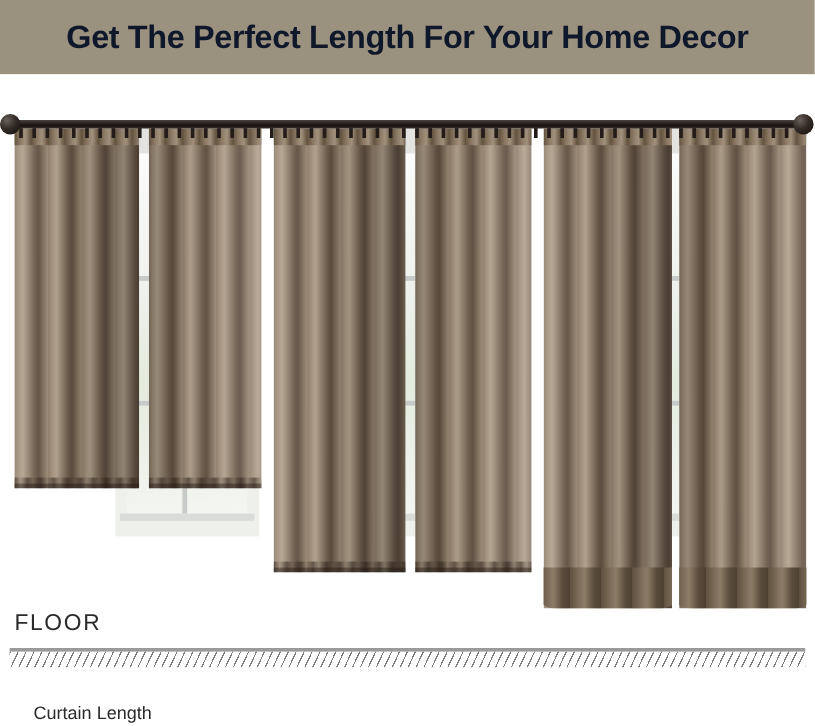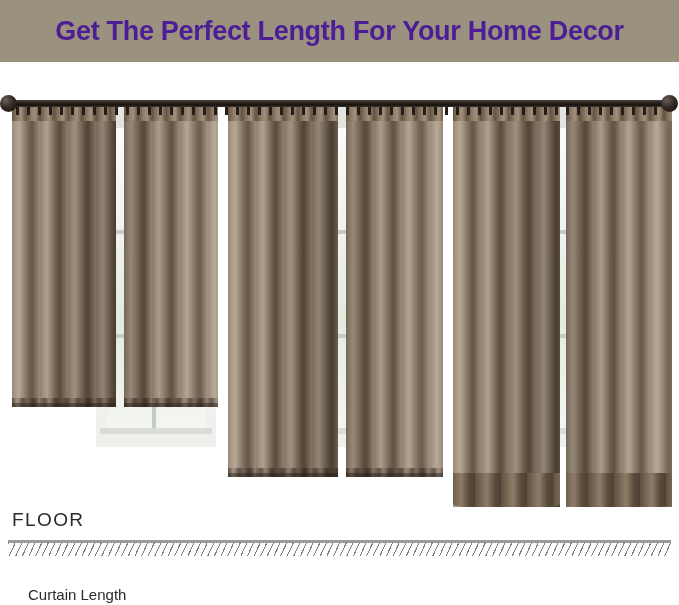--- a/index.html
+++ b/index.html
@@ -13,21 +13,21 @@
   }
   #stage{position:absolute;left:0;top:0;width:679px;height:605px;overflow:hidden;background:#fff;}
 
   
   #banner{
     position:absolute;left:0;top:0;width:679px;height:62px;
     background:#9b917f;
     display:flex;align-items:center;justify-content:center;
   }
   #banner-title{
-    color:#4c1d95;
+    color:#0f172a;
     font-family:"Liberation Sans", sans-serif;
     font-weight:bold;
     font-size:27px;
     letter-spacing:-0.3px;
     white-space:nowrap;
     line-height:1;
   }
 
   
   #scene{position:absolute;left:0;top:62px;width:679px;height:543px;background:#ffffff;}

